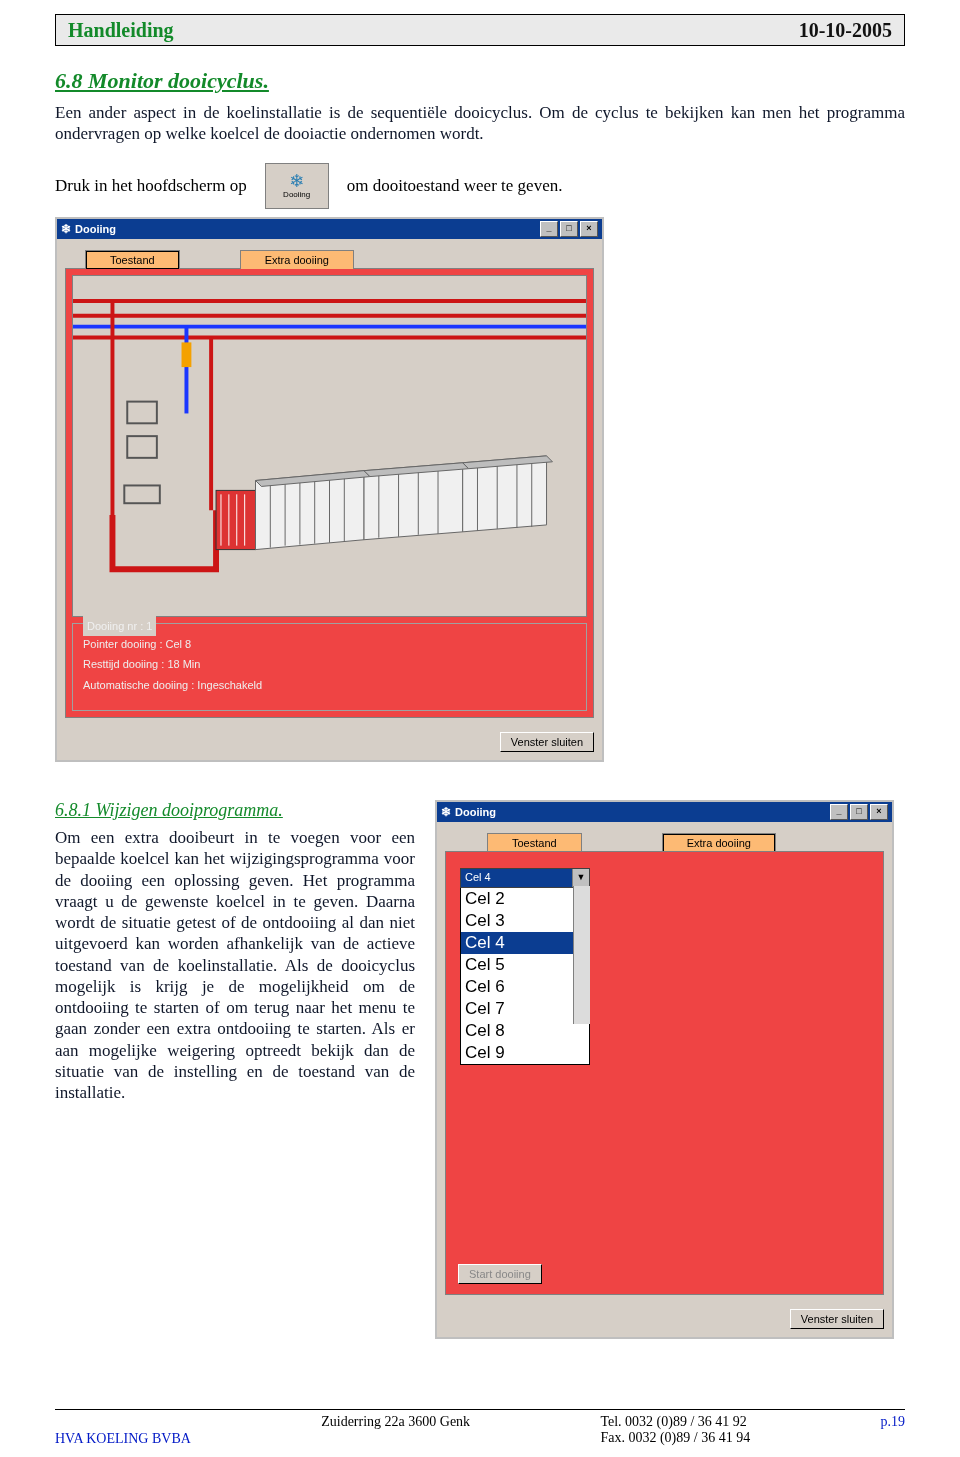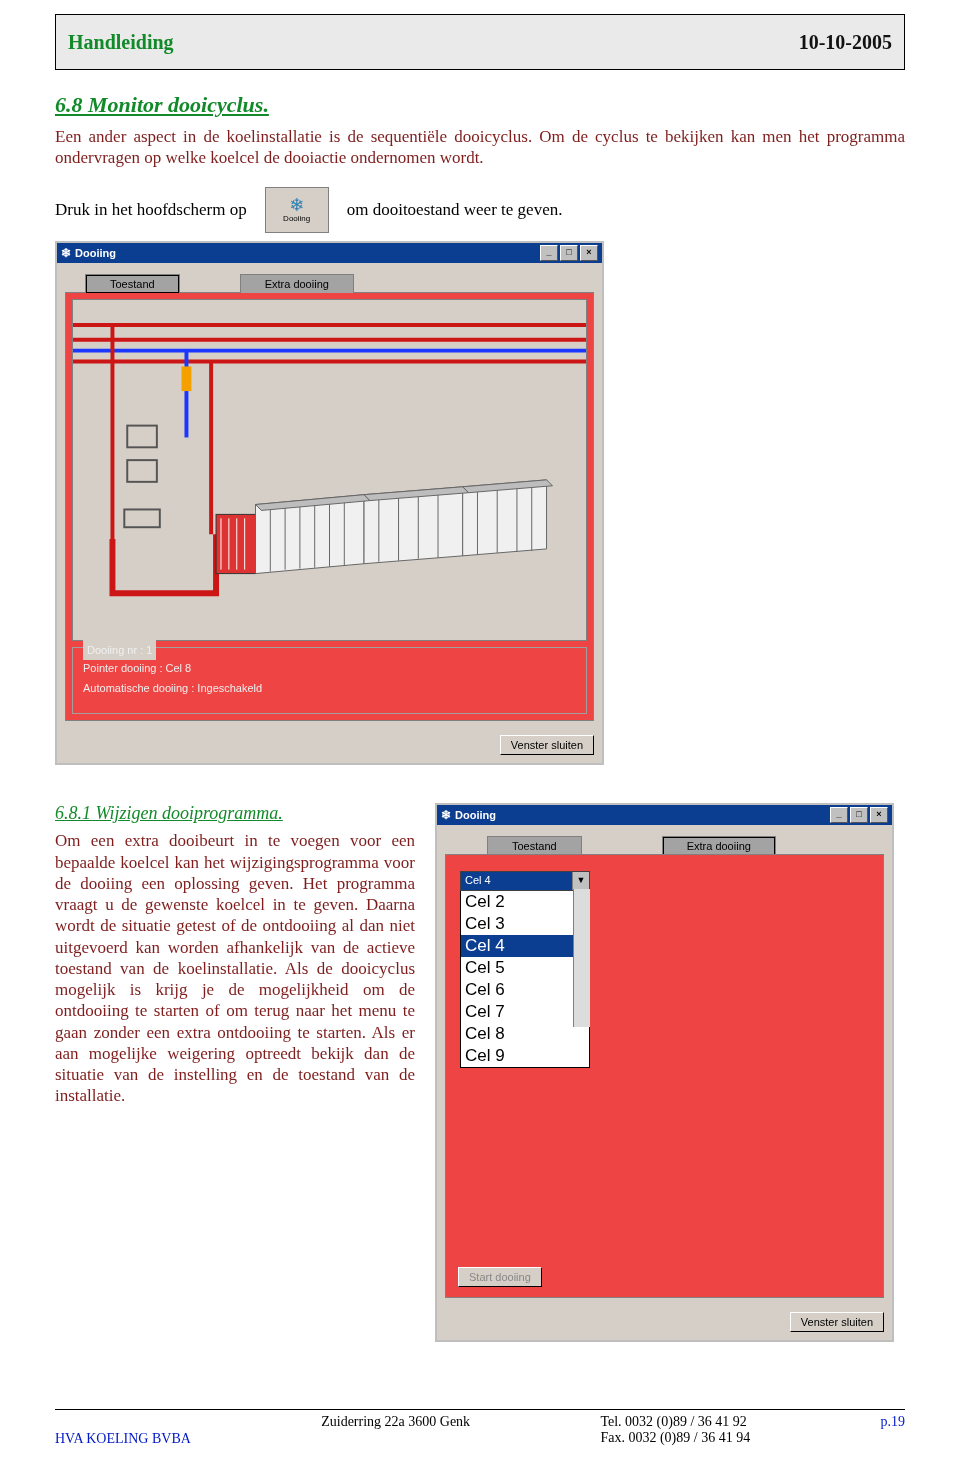--- a/index.html
+++ b/index.html
@@ -17,40 +17,40 @@
     padding: 0 55px;
   }
   .header-bar {
     margin: 14px 0 0 0;
     height: 30px;
     border: 1px solid #000;
     background: #eaeaea;
     display: flex;
     justify-content: space-between;
     align-items: center;
-    padding: 12px 12px;
+    padding: 0 12px;
     font-family: "Comic Sans MS", cursive;
     font-weight: bold;
     font-size: 20px;
   }
   .header-bar .htitle { color: #138a2a; }
   .header-bar .hdate { color: #111; }
   .h68 {
     font-family: "Comic Sans MS", cursive;
     font-style: italic;
     font-weight: bold;
     font-size: 22px;
     color: #138a2a;
     text-decoration: underline;
     margin: 22px 0 8px 0;
   }
   .body-text {
     font-family: "Times New Roman", serif;
     font-size: 17px;
-    color: #7f1d1d;
+    color: #0f172a;
     line-height: 1.25;
     text-align: justify;
   }
   .line-with-btn {
     display: flex;
     align-items: center;
     gap: 18px;
     margin: 18px 0 8px 0;
   }
   .line-with-btn .seg {
@@ -102,21 +102,21 @@
   .tabs {
     display: flex;
     margin: 10px 0 0 28px;
     gap: 60px;
     font-size: 11px;
   }
   .tab {
     padding: 3px 24px;
     border: 1px solid #808080;
     border-bottom: none;
-    background: #a3a3a3;
+    background: #fdba74;
     position: relative;
     top: 1px;
   }
   .tab.active {
     box-shadow: 0 0 0 1px #000 inset;
   }
   .win-inner {
     margin: 0 8px 8px 8px;
     border: 1px solid #808080;
     background: #ef4444;
@@ -316,20 +316,21 @@
               <line x1="465" y1="177" x2="465" y2="247"></line>
             <polygon points="185,200 295,190 301,196 191,206" fill="#bdbdbd"></polygon>
             <polygon points="295,190 395,182 401,188 301,196" fill="#bdbdbd"></polygon>
             <polygon points="395,182 480,175 486,181 401,188" fill="#bdbdbd"></polygon>
           </g>
         </svg>
       </div>
       <div class="fieldset">
         <span class="legend">Dooiing nr : 1</span>
         <div>Pointer dooiing   : Cel 8</div>
+        <div>Resttijd dooiing   : 18 Min</div>
         <div>Automatische dooiing  : Ingeschakeld</div>
       </div>
     </div>
     <div class="footer-btn-row">
       <button class="win-button">Venster sluiten</button>
     </div>
   </div>
 
   <div class="two-col">
     <div class="col-left">

